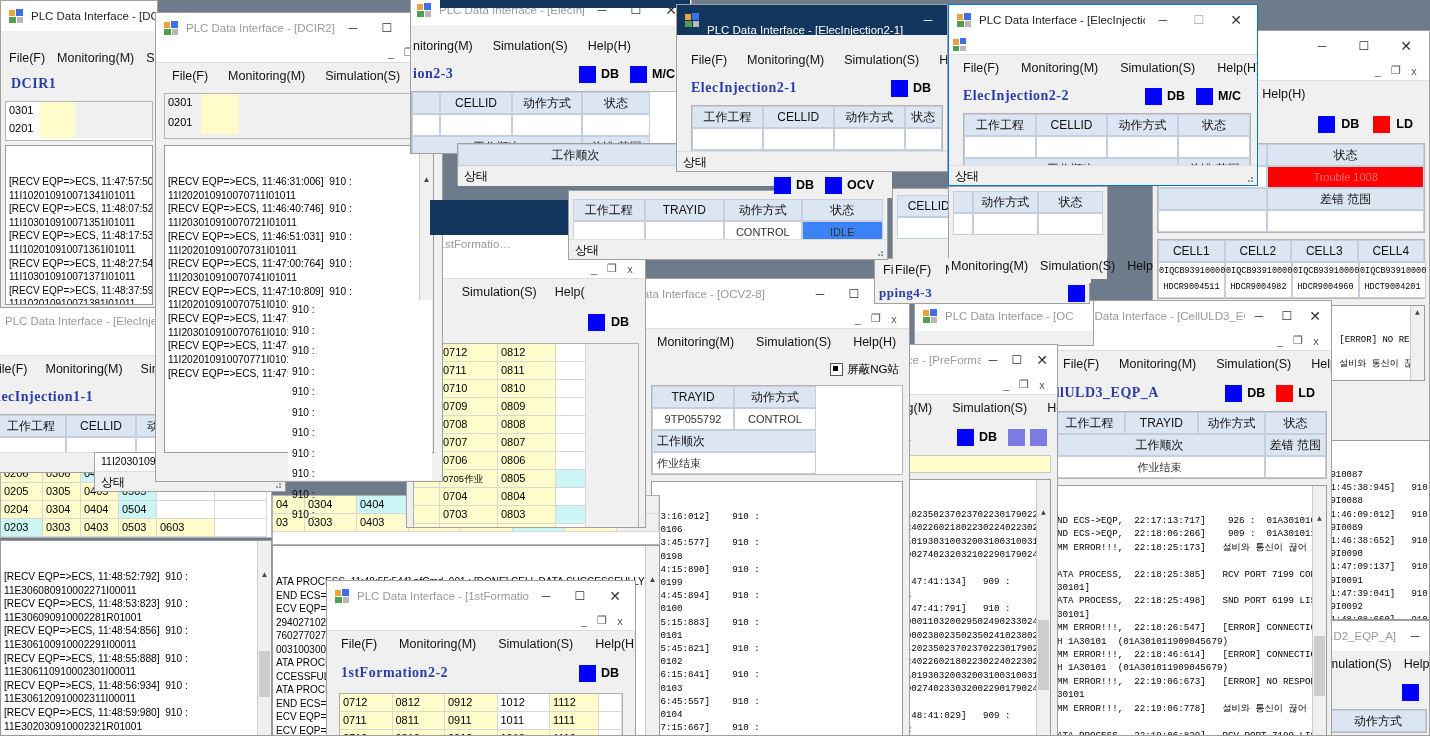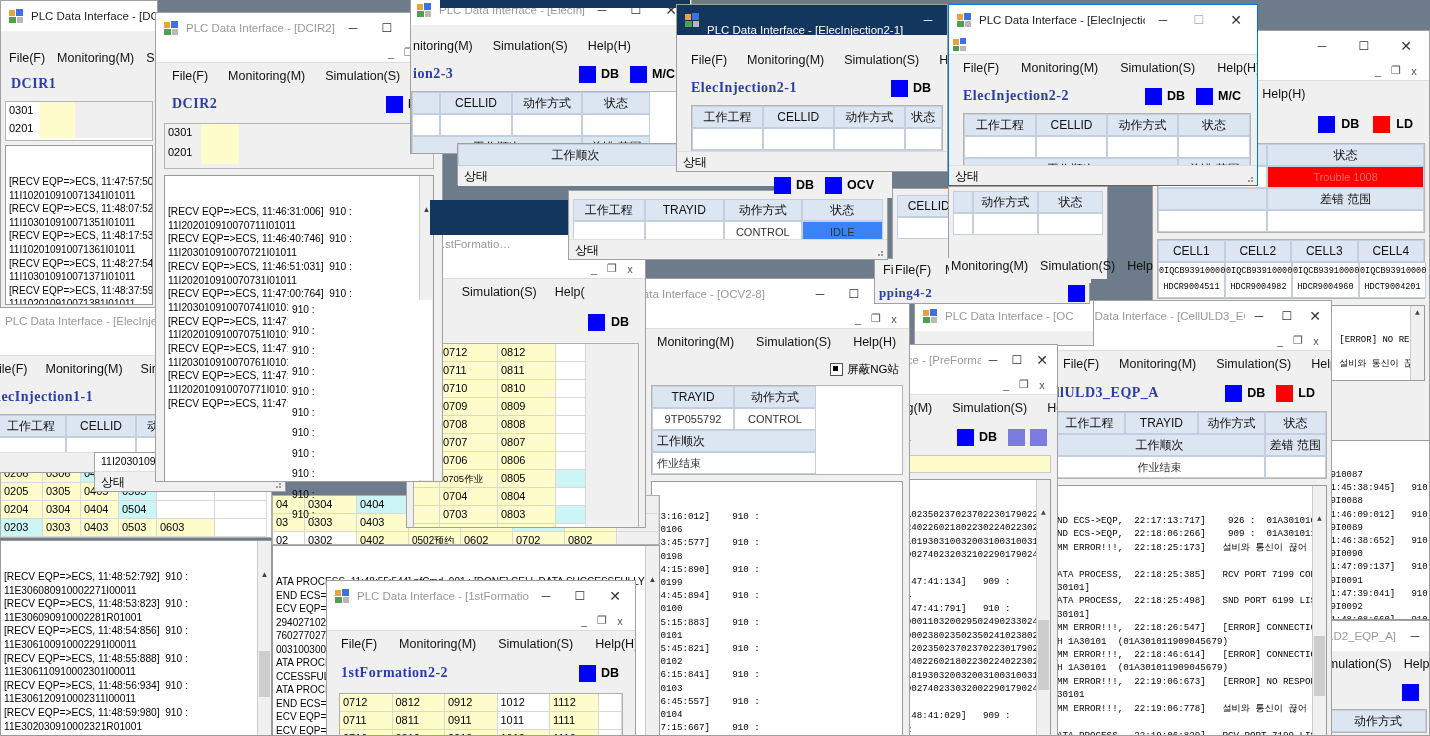--- a/index.html
+++ b/index.html
@@ -432,21 +432,21 @@
 </div>
 
 <div class="win" style="left:874px;top:258px;width:216px;height:46px;">
   <div class="menu" style="gap:16px;padding-left:8px;height:22px;">
     <span>File(F)</span>
     <span>Monitoring(M)</span>
     <span>Simulation(S)</span>
 
   </div>
   <div class="hdr" style="height:24px;padding:0 4px;">
-    <span class="nm" style="font-size:13px;">pping4-2</span>
+    <span class="nm" style="font-size:13px;">pping4-3</span>
     <span style="flex:1"></span>
     <span class="led blue"></span>
   </div>
 </div>
 
 <div class="logbox" style="position:absolute;left:272px;top:545px;width:388px;height:191px;">
   <div style="font-size:10px;line-height:13.5px;">ATA PROCESS, 11:48:55:544] pfCmd_901 : [DONE] CELL DATA SUCCESSFULLY INSERTED !!
 END ECS=&gt;EQP, 11:48:55:559]  902 : 01180705090208922106 7
 ECV EQP=&gt;ECS, 11:48:56:091]  905 : 11180705190508923152 9TP151349
 294027102
@@ -481,30 +481,20 @@
     <div class="blank" style="width:42px"></div>
   </div>
   <div class="r">
     <div class="ylw" style="width:32px">03</div>
     <div class="ylw" style="width:52px">0303</div>
     <div class="ylw" style="width:52px">0403</div>
     <div class="ylw" style="width:52px">0503</div>
     <div class="ylw" style="width:52px">0803</div>
     <div class="cyn" style="width:52px">0703</div>
     <div class="ylw" style="width:52px">0803</div>
-    <div class="blank" style="width:42px"></div>
-  </div>
-  <div class="r">
-    <div class="wht" style="width:32px">02</div>
-    <div class="wht" style="width:52px">0302</div>
-    <div class="ylw" style="width:52px">0402</div>
-    <div class="ylw" style="width:52px;font-size:10px;">0502预约</div>
-    <div class="ylw" style="width:52px">0602</div>
-    <div class="ylw" style="width:52px">0702</div>
-    <div class="ylw" style="width:52px">0802</div>
     <div class="blank" style="width:42px"></div>
   </div>
 
 </div>
 
 <div class="win" style="left:406px;top:228px;width:240px;height:300px;">
   <div class="tb" style="padding-left:6px;">
     <div class="ttl dim" style="font-size:11.5px;">ce - [1stFormatio…</div>
     <div class="btns">
         <span style="width:26px;">─</span>
@@ -867,27 +857,20 @@
     <span>_</span>
     <span>❐</span>
     <span>x</span>
   </div>
   <div class="menu" style="gap:20px;padding-left:16px;">
     <span>File(F)</span>
     <span>Monitoring(M)</span>
     <span>Simulation(S)</span>
     <span>Help(H)</span>
   </div>
-  <div class="hdr" style="height:30px;padding-left:16px;">
-    <span class="nm">DCIR2</span>
-    <span class="leds">
-      <span class="led blue"></span>
-      <span class="ledlbl">DB</span>
-    </span>
-  </div>
   <div class="cellgrid" style="margin:4px 8px 0 8px;height:46px;border:1px solid #b5b5b5;background:#f0f0f0;">
     <div class="r" style="height:20px;">
       <div style="width:36px;border:none;background:transparent;">0301</div>
       <div class="ylw" style="width:38px;border:none;"></div>
       <div style="width:190px;border:none;background:transparent;"></div>
     </div>
     <div class="r" style="height:20px;">
       <div style="width:36px;border:none;background:transparent;">0201</div>
       <div class="ylw" style="width:38px;border:none;"></div>
       <div style="width:190px;border:none;background:transparent;"></div>

